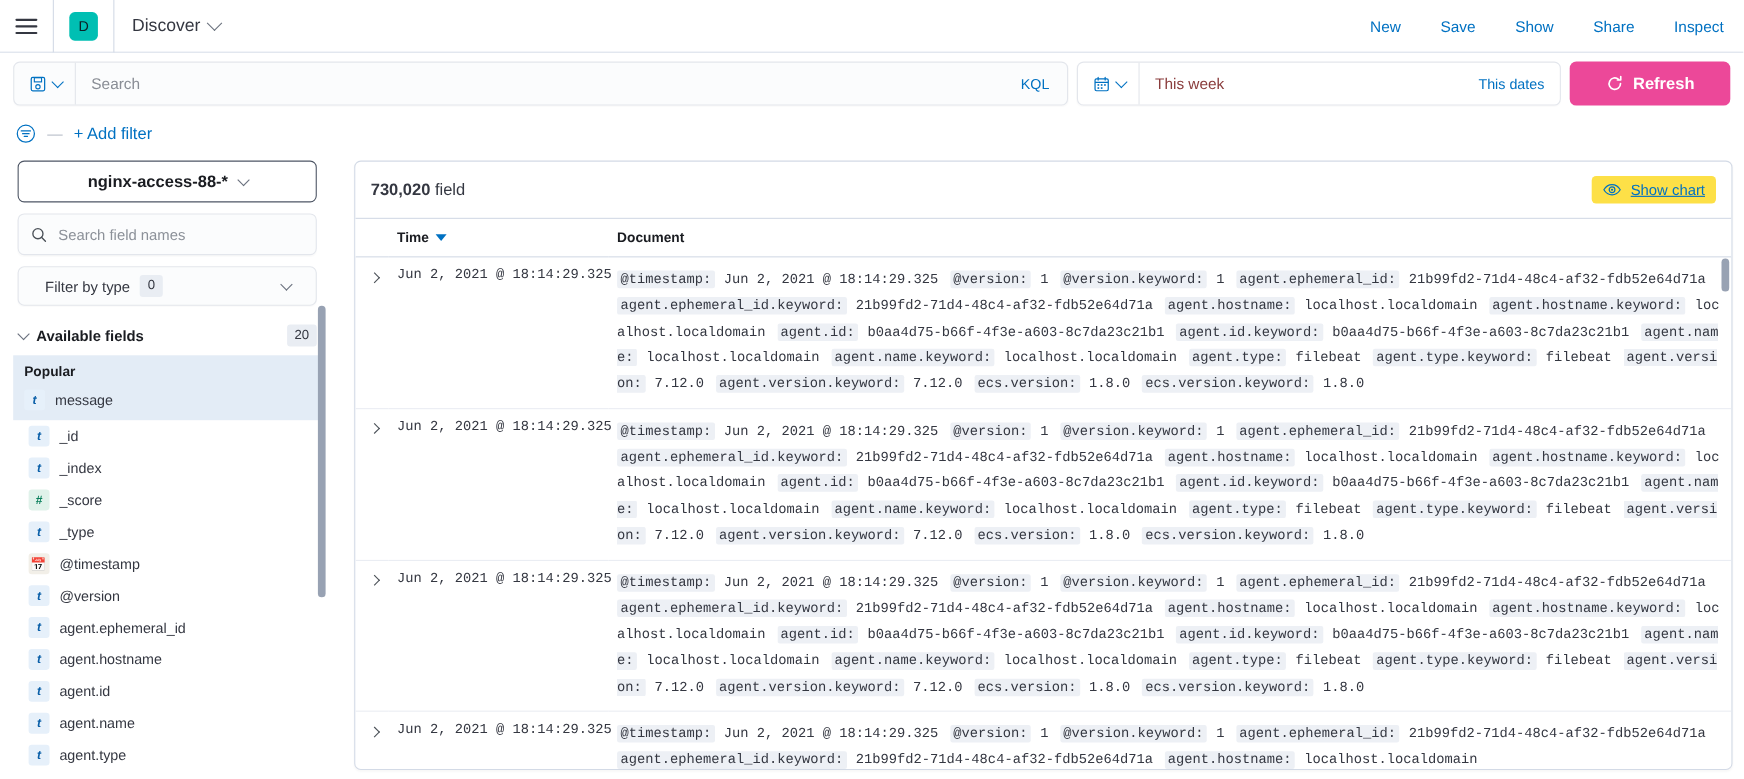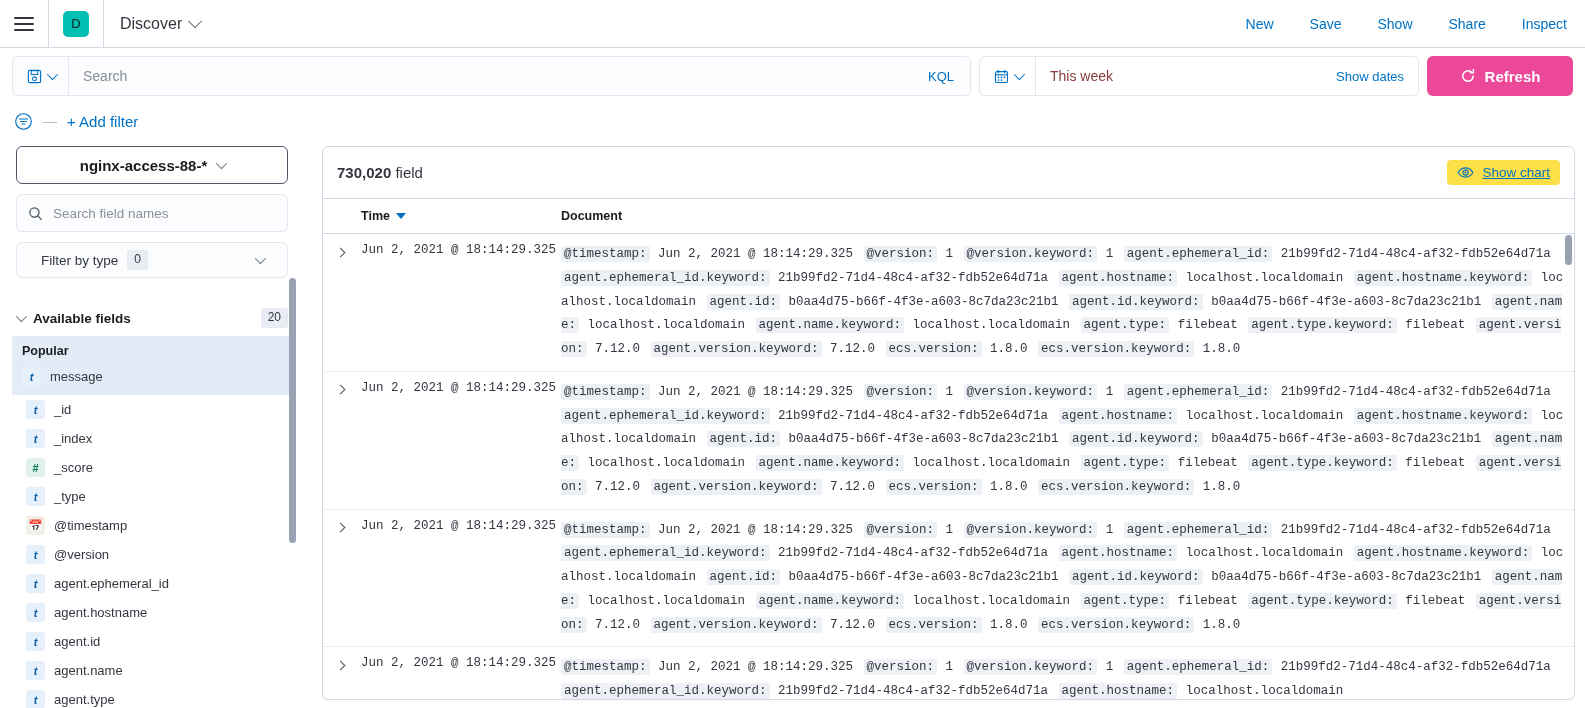--- a/index.html
+++ b/index.html
@@ -143,21 +143,21 @@
   }
   .filter-type-label { font-size: 13.5px; color: #343741; }
   .count-badge {
     background: #e9edf3; color: #343741; border-radius: 3px;
     font-size: 12px; padding: 2px 7px; line-height: 1.3;
   }
   .filter-type .chev-dn { margin-left: auto; }
   .chev-dn { width: 8px; height: 8px; border-right: 1.6px solid #69707d; border-bottom: 1.6px solid #69707d; transform: rotate(45deg) translateY(-2px); }
 
   .avail-head {
-    margin-top: 26px; height: 28px;
+    margin-top: 13px; height: 28px;
     display: flex; align-items: center; gap: 9px; cursor: pointer;
   }
   .avail-title { font-size: 13.5px; font-weight: 700; color: #1a1c21; }
   .avail-head .count-badge { margin-left: auto; }
 
   .field-list { margin-top: 4px; }
   .popular-group { background: #e3ecf6; padding: 6px 0 4px 0; margin: 0 -4px; }
   .popular-label { font-size: 12.5px; font-weight: 700; color: #1a1c21; padding: 2px 10px 4px 10px; }
   .field-row {
     display: flex; align-items: center; gap: 9px;
@@ -294,21 +294,21 @@
           <path d="M4.6 1.4v2.6M11.4 1.4v2.6" stroke="#0071c2" stroke-width="1.2" stroke-linecap="round"></path>
           <rect x="4" y="8" width="1.6" height="1.6" fill="#0071c2"></rect>
           <rect x="7.2" y="8" width="1.6" height="1.6" fill="#0071c2"></rect>
           <rect x="10.4" y="8" width="1.6" height="1.6" fill="#0071c2"></rect>
           <rect x="4" y="11" width="1.6" height="1.6" fill="#0071c2"></rect>
           <rect x="7.2" y="11" width="1.6" height="1.6" fill="#0071c2"></rect>
         </svg>
         <span class="chev-sm"></span>
       </div>
       <span class="date-value">This week</span>
-      <span class="show-dates">Show dates</span>
+      <span class="show-dates">This dates</span>
     </div>
 
     <button class="refresh-btn">
       <svg width="16" height="16" viewBox="0 0 16 16" fill="none">
         <path d="M13.2 8A5.2 5.2 0 1 1 11.4 4.1" stroke="#ffffff" stroke-width="1.5" stroke-linecap="round"></path>
         <path d="M13.4 1.6v3.1h-3.1" stroke="#ffffff" stroke-width="1.5" stroke-linecap="round" stroke-linejoin="round"></path>
       </svg>
       <span>Refresh</span>
     </button>
   </div>

